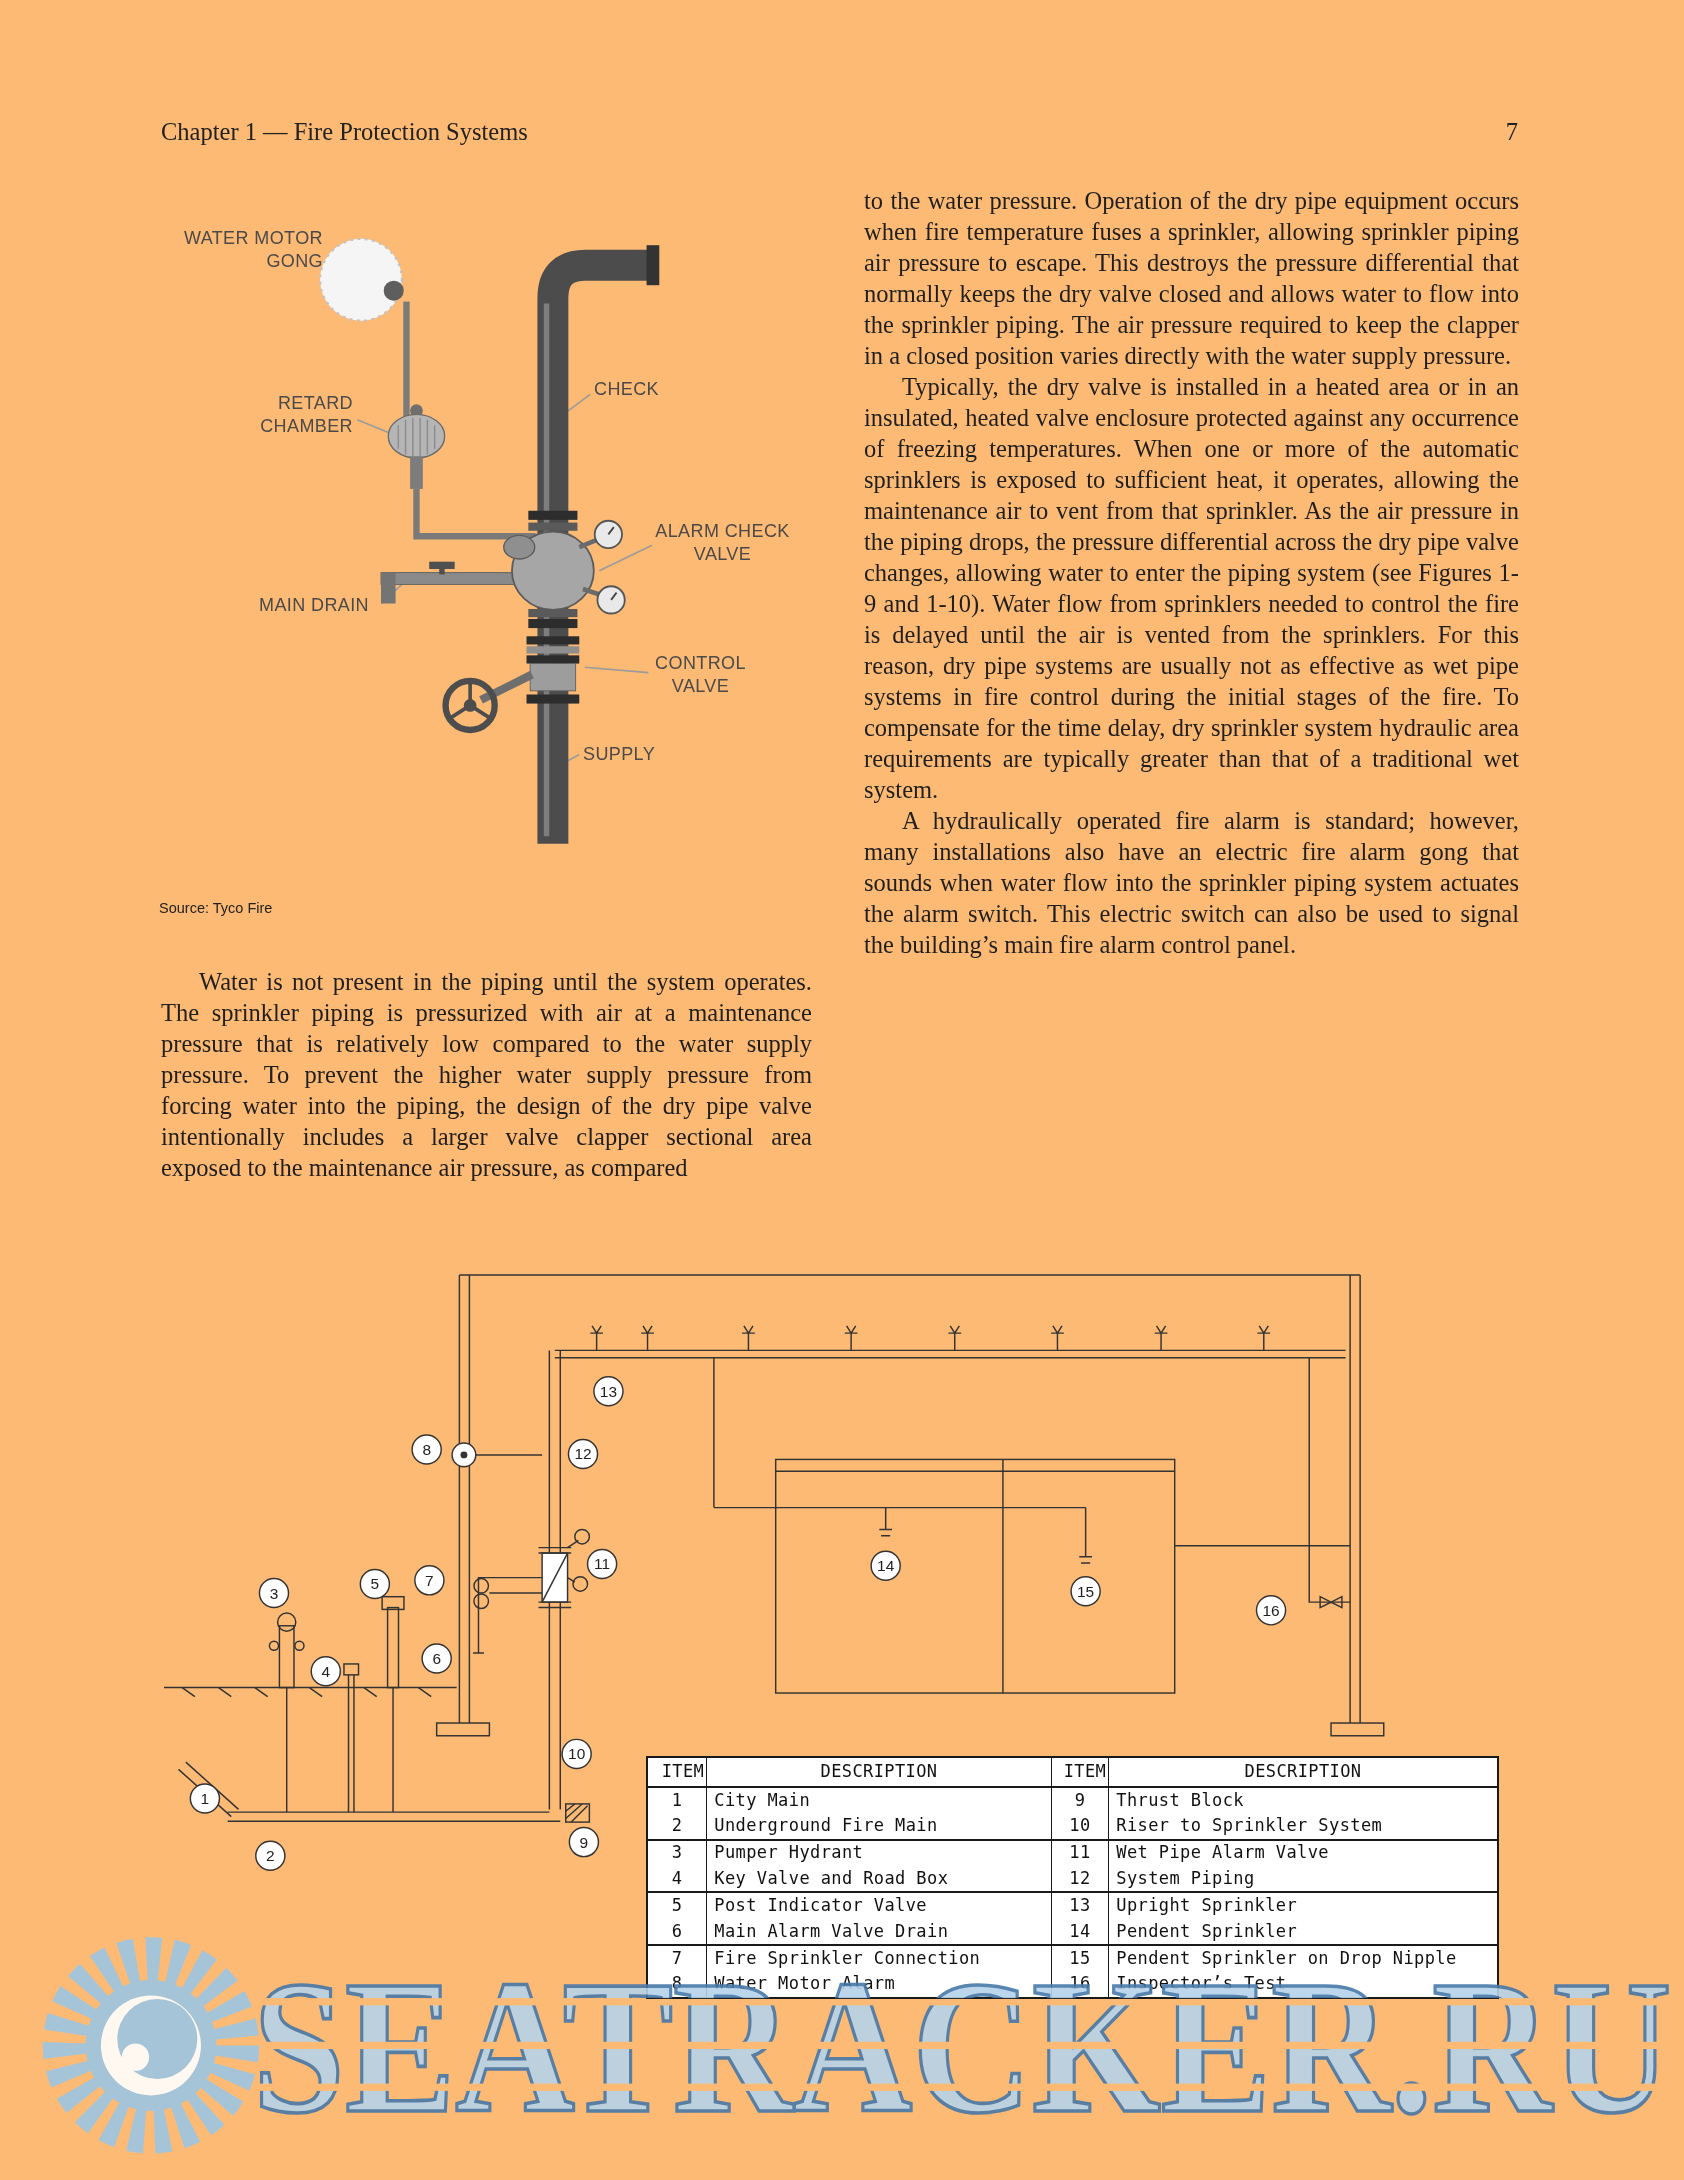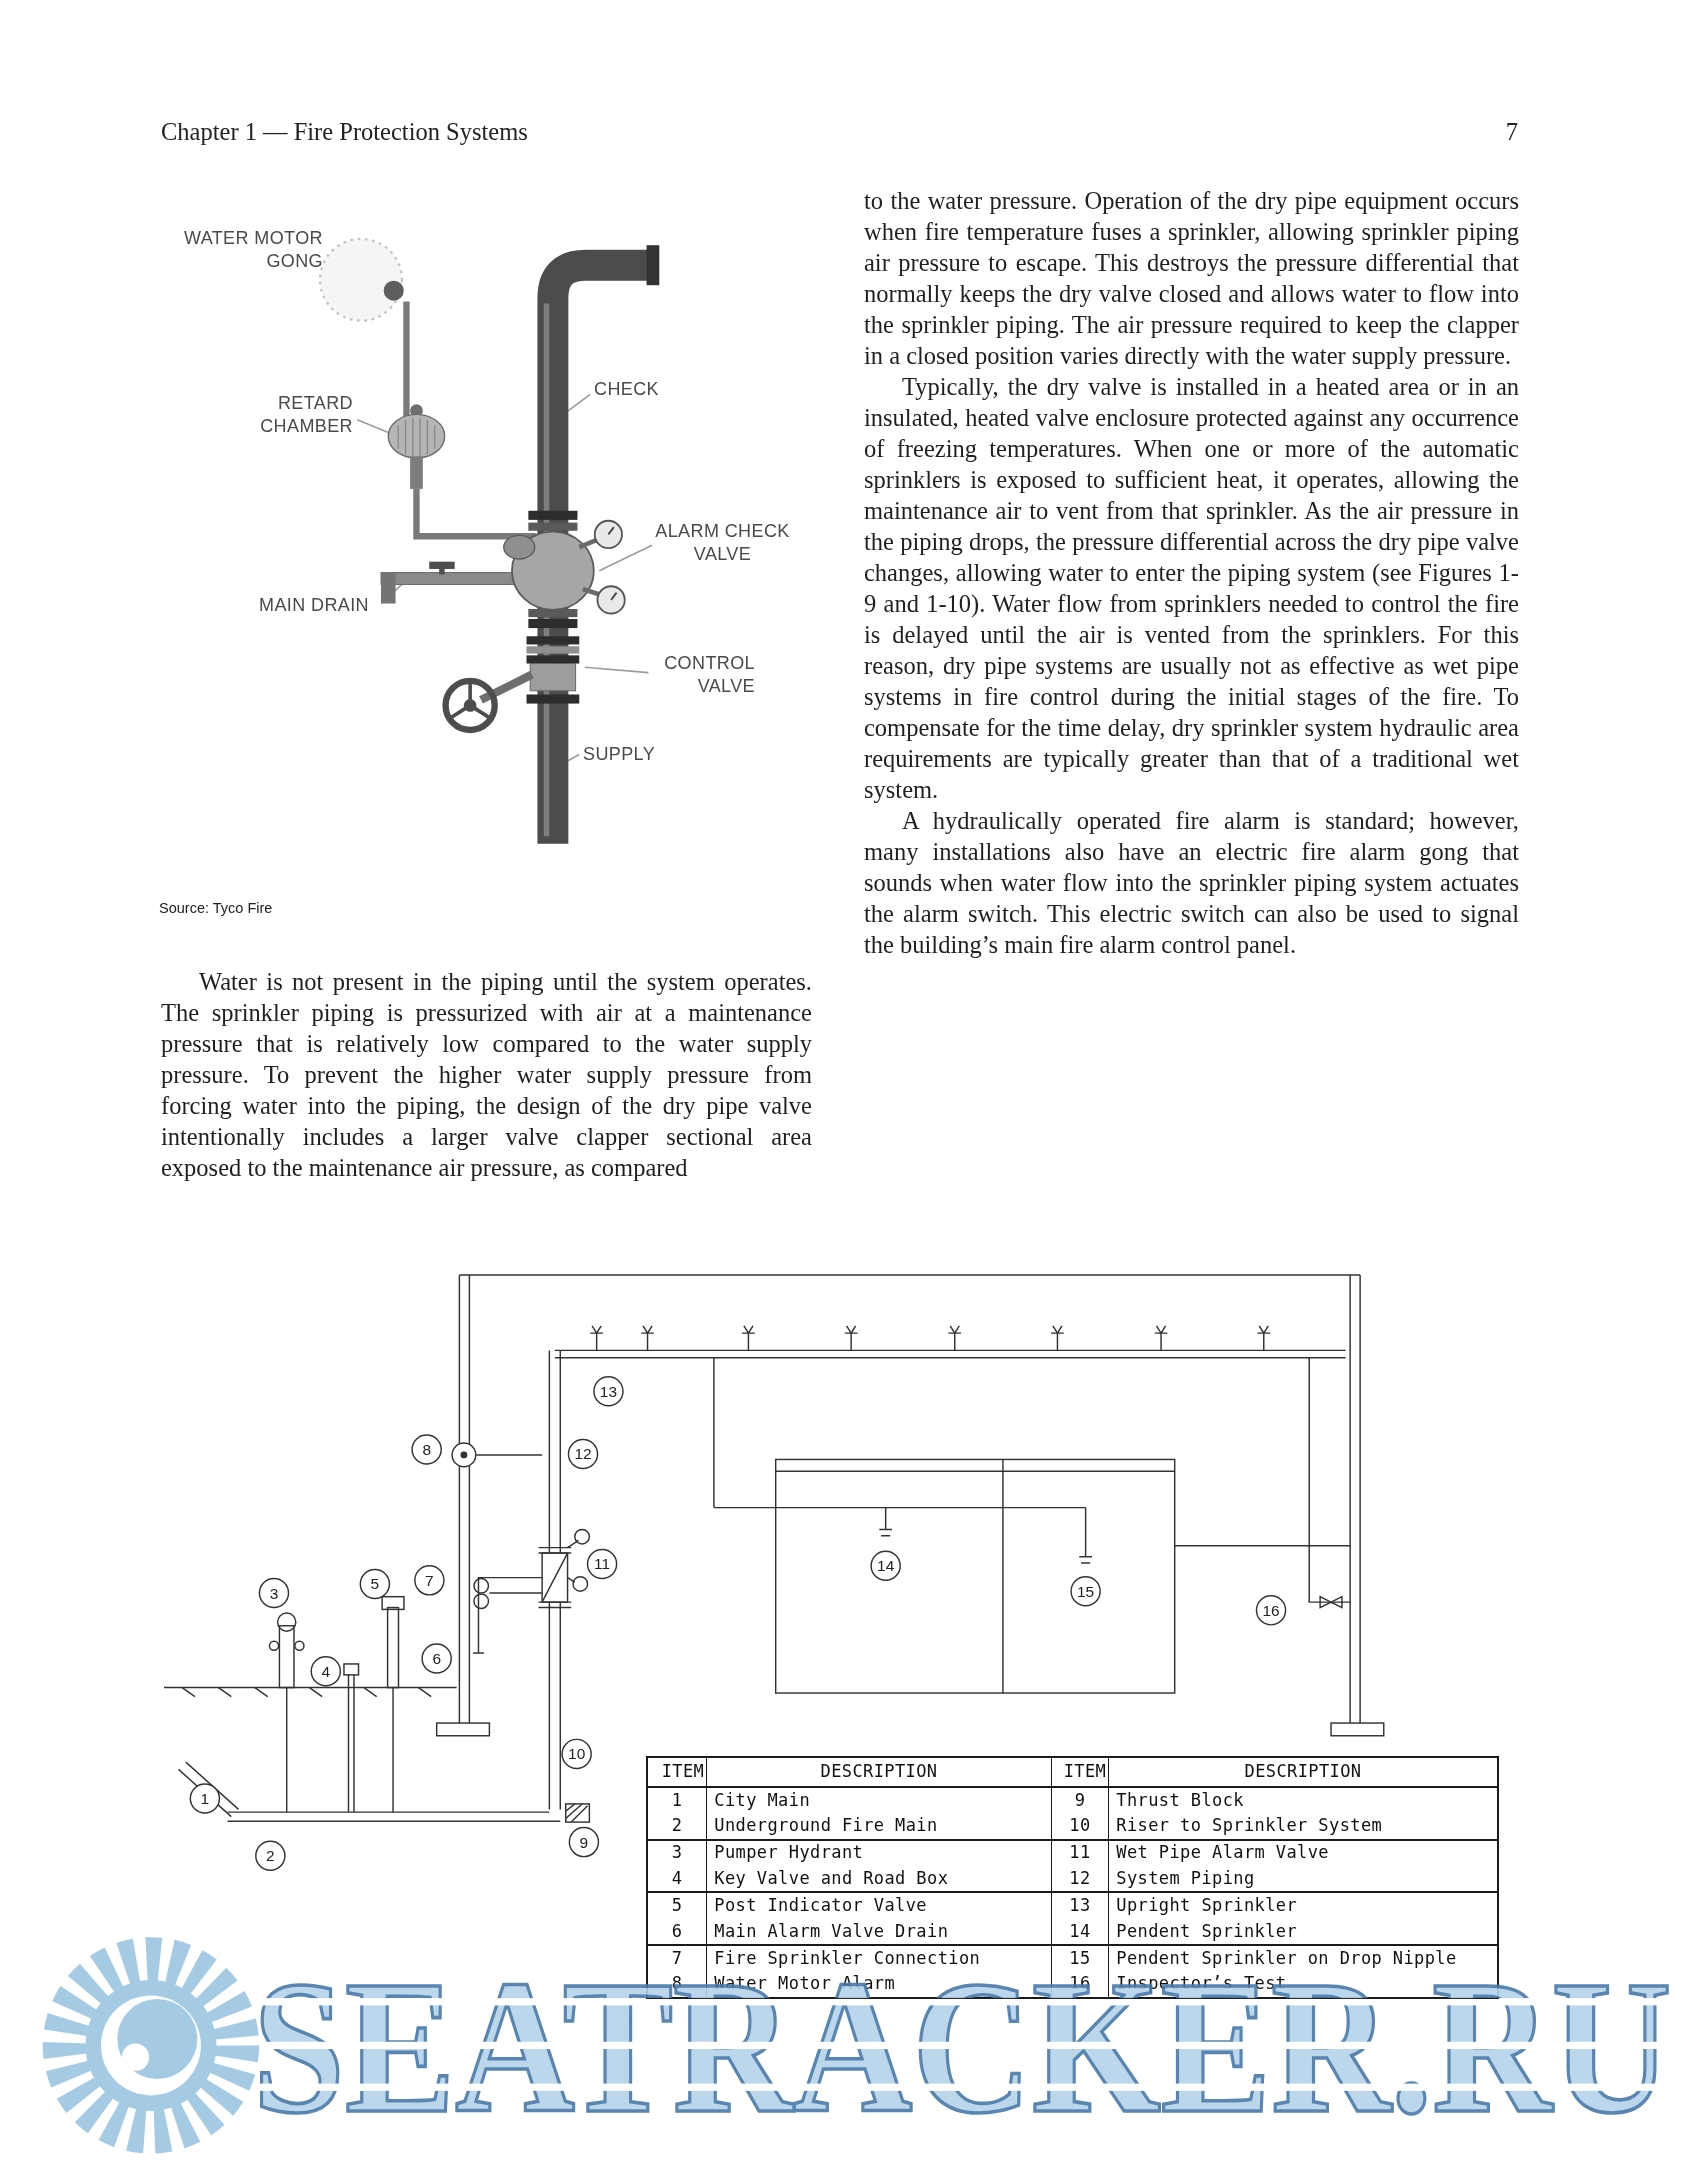--- a/index.html
+++ b/index.html
@@ -1,16 +1,16 @@
 <!DOCTYPE html>
 <html style="font-size:14.5px"><head>
 <meta charset="utf-8">
 <style>
   html,body{margin:0;padding:0;background:#e8e8e8;}
-  .page{position:relative;width:1685px;height:2180px;background:#ffffff;overflow:hidden;
+  .page{position:relative;width:1685px;height:2180px;background:#fdba74;overflow:hidden;
         font-family:"Liberation Serif",serif;color:#1c1c1c;}
   
   .header{position:absolute;left:161px;top:118px;width:1357px;display:flex;
           justify-content:space-between;font-size:24.5px;color:#222;}
   
   .body-text{font-size:24.5px;line-height:31px;text-align:justify;color:#1f1f1f;margin:0;}
   .ind{text-indent:38px;}
   .left-para{position:absolute;left:161px;top:966px;width:651px;}
   .right-col{position:absolute;left:864px;top:185px;width:655px;}
   
@@ -121,21 +121,21 @@
     </svg>
 
     <span class="fig-label lbl-right" style="left:4px;width:160px;top:20px;">WATER MOTOR
 GONG</span>
     <span class="fig-label lbl-right" style="left:0;width:194px;top:185px;">RETARD
 CHAMBER</span>
     <span class="fig-label" style="left:100px;top:387px;">MAIN DRAIN</span>
     <span class="fig-label" style="left:435px;top:171px;">CHECK</span>
     <span class="fig-label lbl-center" style="left:491px;width:145px;top:313px;">ALARM CHECK
 VALVE</span>
-    <span class="fig-label lbl-center" style="left:487px;width:109px;top:445px;text-align:right;">CONTROL
+    <span class="fig-label lbl-center" style="left:487px;width:109px;top:445px;">CONTROL
 VALVE</span>
     <span class="fig-label" style="left:424px;top:536px;">SUPPLY</span>
 
     <div class="fig16-source">Source: Tyco Fire</div>
   </div>
 
   <p class="body-text ind left-para">Water is not present in the piping until the system operates. The sprinkler piping is pressurized with air at a maintenance pressure that is relatively low compared to the water supply pressure. To prevent the higher water supply pressure from forcing water into the piping, the design of the dry pipe valve intentionally includes a larger valve clapper sectional area exposed to the maintenance air pressure, as compared</p>
 
   <div class="right-col">
     <p class="body-text">to the water pressure. Operation of the dry pipe equipment occurs when fire temperature fuses a sprinkler, allowing sprinkler piping air pressure to escape. This destroys the pressure differential that normally keeps the dry valve closed and allows water to flow into the sprinkler piping. The air pressure required to keep the clapper in a closed position varies directly with the water supply pressure.</p>

